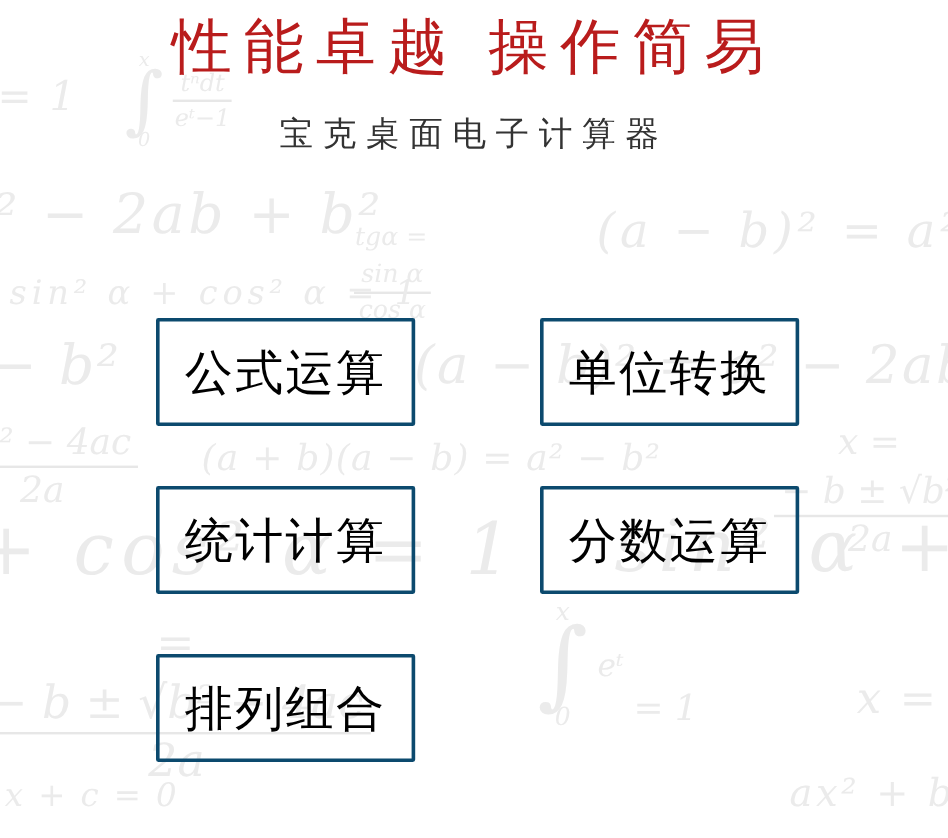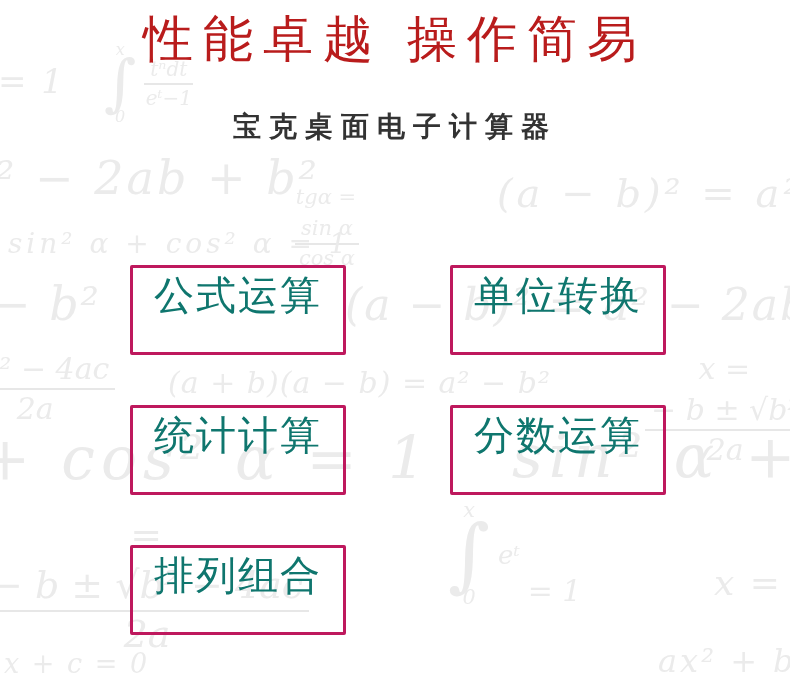--- a/index.html
+++ b/index.html
@@ -29,33 +29,33 @@
   .title {
     position:absolute; top:6px; left:0; width:100%;
     text-align:center; font-size:50px; font-weight:normal;
     letter-spacing:10px; color:#b91c1c;
   }
   .subtitle {
     position:absolute; left:0; width:100%;
     text-align:center; font-size:28px; font-weight:400;
     letter-spacing:8px; color:#333333;
   }
-  .subtitle.s1 { top:108px;font-weight:bold; }
+  .subtitle.s1 { top:93px; }
   .subtitle.s2 { top:151px; }
   .features {
     position:absolute; left:130px; top:265px; width:536px;
     display:grid; grid-template-columns:216px 216px;
     column-gap:104px; row-gap:50px;
   }
   .feature-box {
     height:90px; box-sizing:border-box;
-    border:3px solid #be185d; border-radius:2px;
+    border:3px solid #0c4a6e; border-radius:2px;
     background:transparent;
-    display:flex; align-items:flex-start; justify-content:center;
-    font-size:40px; letter-spacing:2px; color:#0f766e;
+    display:flex; align-items:center; justify-content:center;
+    font-size:40px; letter-spacing:2px; color:#000000;
     font-weight:400;
   }
 </style>
 </head>
 <body>
 
 <div class="page">
 
   <div class="wm-layer">
       <div class="wm wm-text" style="left: -2px; top: 62px; font-size: 34px; letter-spacing: 2px;">= 1</div>

